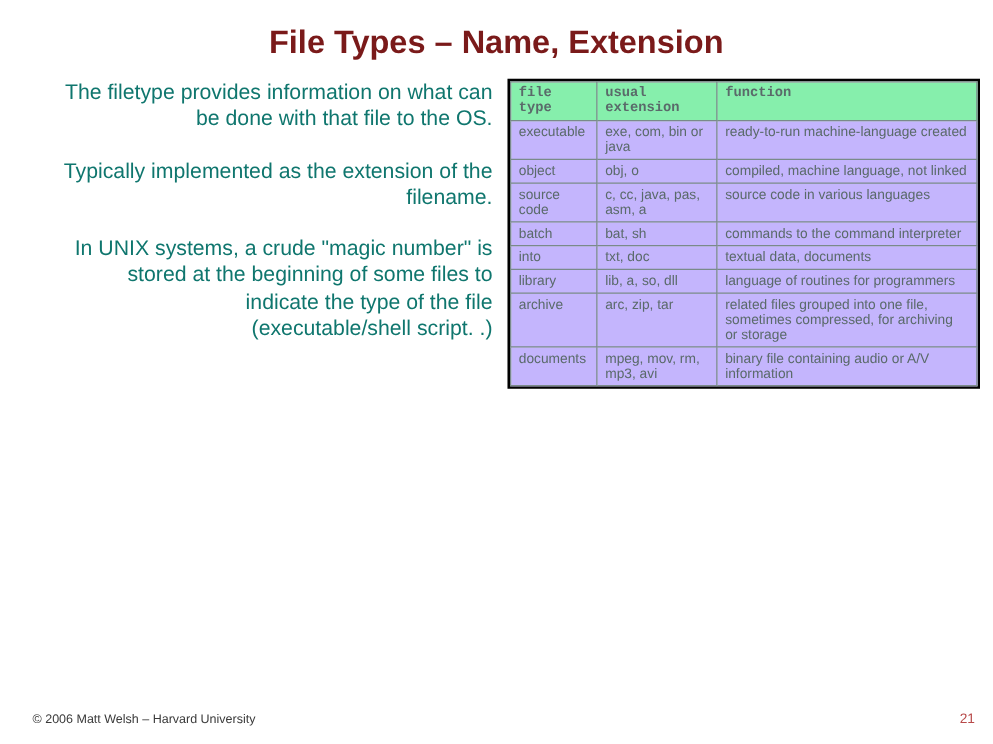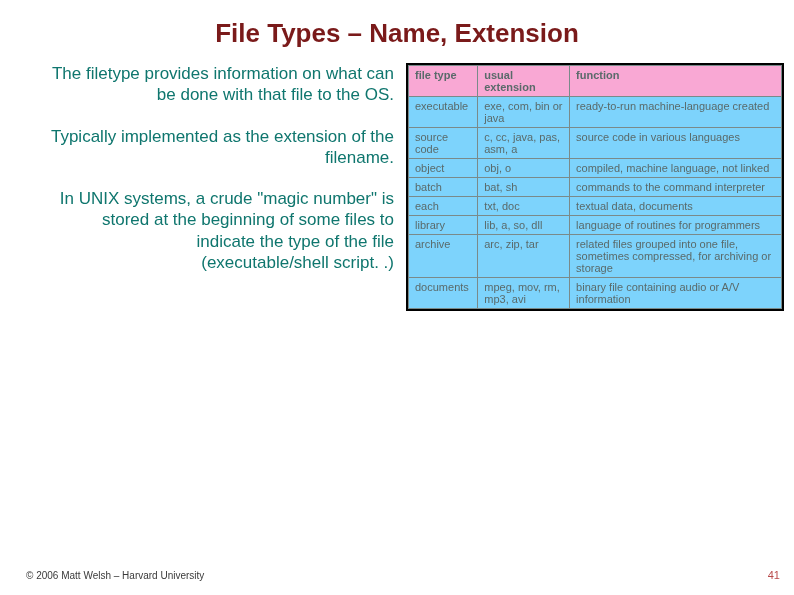--- a/index.html
+++ b/index.html
@@ -49,24 +49,25 @@
   }
   th, td {
     border: 1px solid #7a8a8a;
     padding: 3px 6px;
     text-align: left;
     vertical-align: top;
     color: #5a6a6a;
   }
   th {
     font-weight: bold;
-    background: #f9a8d4;
+    background: #86efac;
+    font-family: Liberation Mono, monospace;
   }
   td {
-    background: #7dd3fc;
+    background: #c4b5fd;
     margin-top: 45px;
   }
   .footer-left {
     position: absolute;
     bottom: 14px;
     left: 26px;
     font-size: 10px;
     color: #3a3a3a;
   }
   .footer-right {
@@ -98,36 +99,36 @@
             <th>function</th>
           </tr>
         </thead>
         <tbody id="tbody">
             <tr>
               <td>executable</td>
               <td>exe, com, bin or java</td>
               <td>ready-to-run machine-language created</td>
             </tr>
             <tr>
+              <td>object</td>
+              <td>obj, o</td>
+              <td>compiled, machine language, not linked</td>
+            </tr>
+            <tr>
               <td>source code</td>
               <td>c, cc, java, pas, asm, a</td>
               <td>source code in various languages</td>
-            </tr>
-            <tr>
-              <td>object</td>
-              <td>obj, o</td>
-              <td>compiled, machine language, not linked</td>
             </tr>
             <tr>
               <td>batch</td>
               <td>bat, sh</td>
               <td>commands to the command interpreter</td>
             </tr>
             <tr>
-              <td>each</td>
+              <td>into</td>
               <td>txt, doc</td>
               <td>textual data, documents</td>
             </tr>
             <tr>
               <td>library</td>
               <td>lib, a, so, dll</td>
               <td>language of routines for programmers</td>
             </tr>
             <tr>
               <td>archive</td>
@@ -139,13 +140,13 @@
               <td>mpeg, mov, rm, mp3, avi</td>
               <td>binary file containing audio or A/V information</td>
             </tr>
           </tbody>
       </table>
     </div>
   </div>
 </div>
 
 <div class="footer-left">© 2006 Matt Welsh – Harvard University</div>
-<div class="footer-right">41</div>
+<div class="footer-right">21</div>
 
 </body></html>

